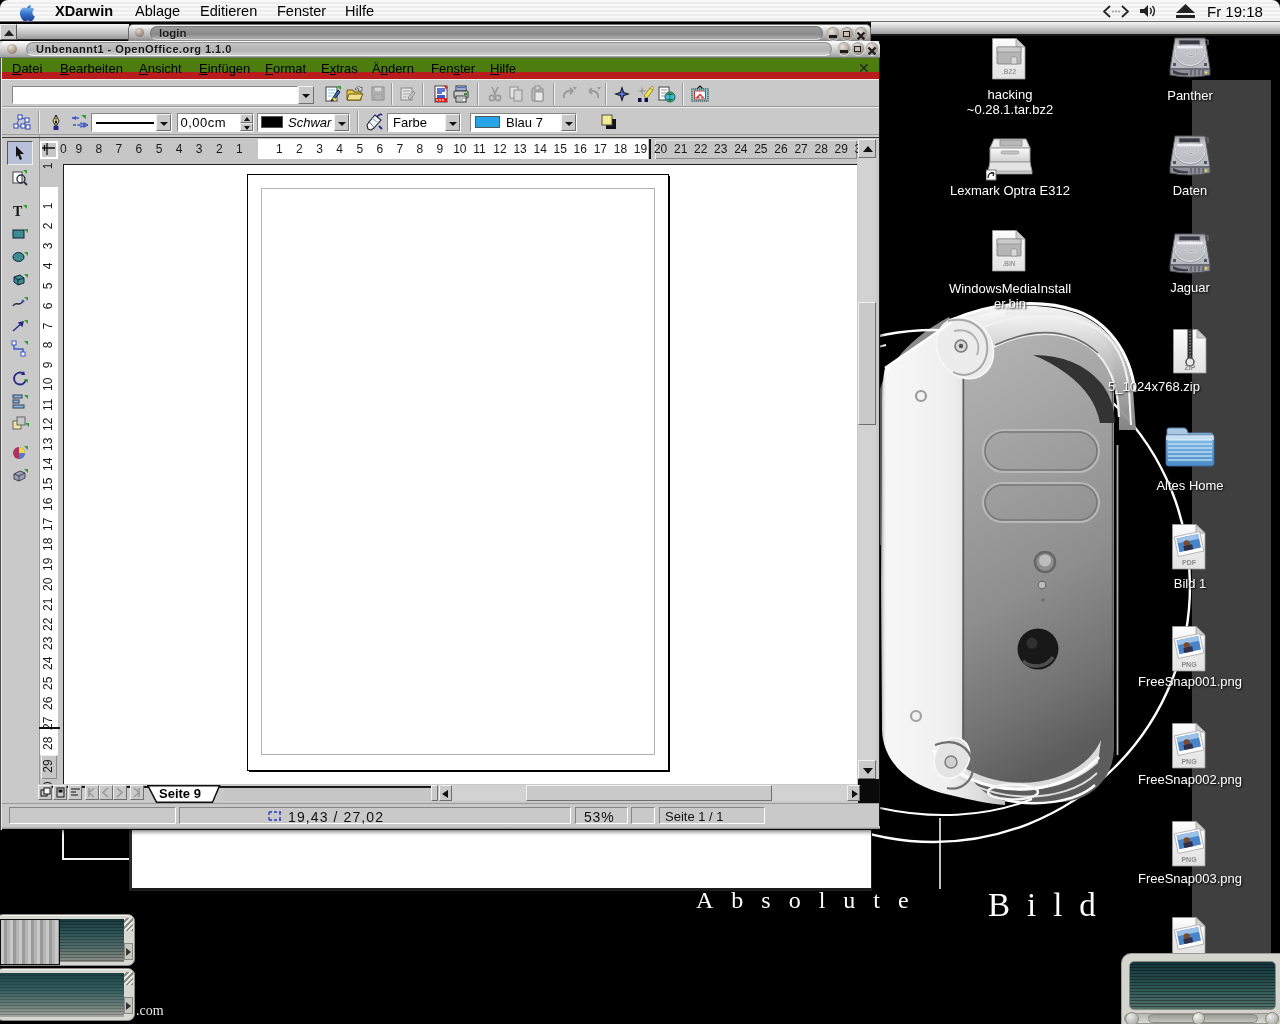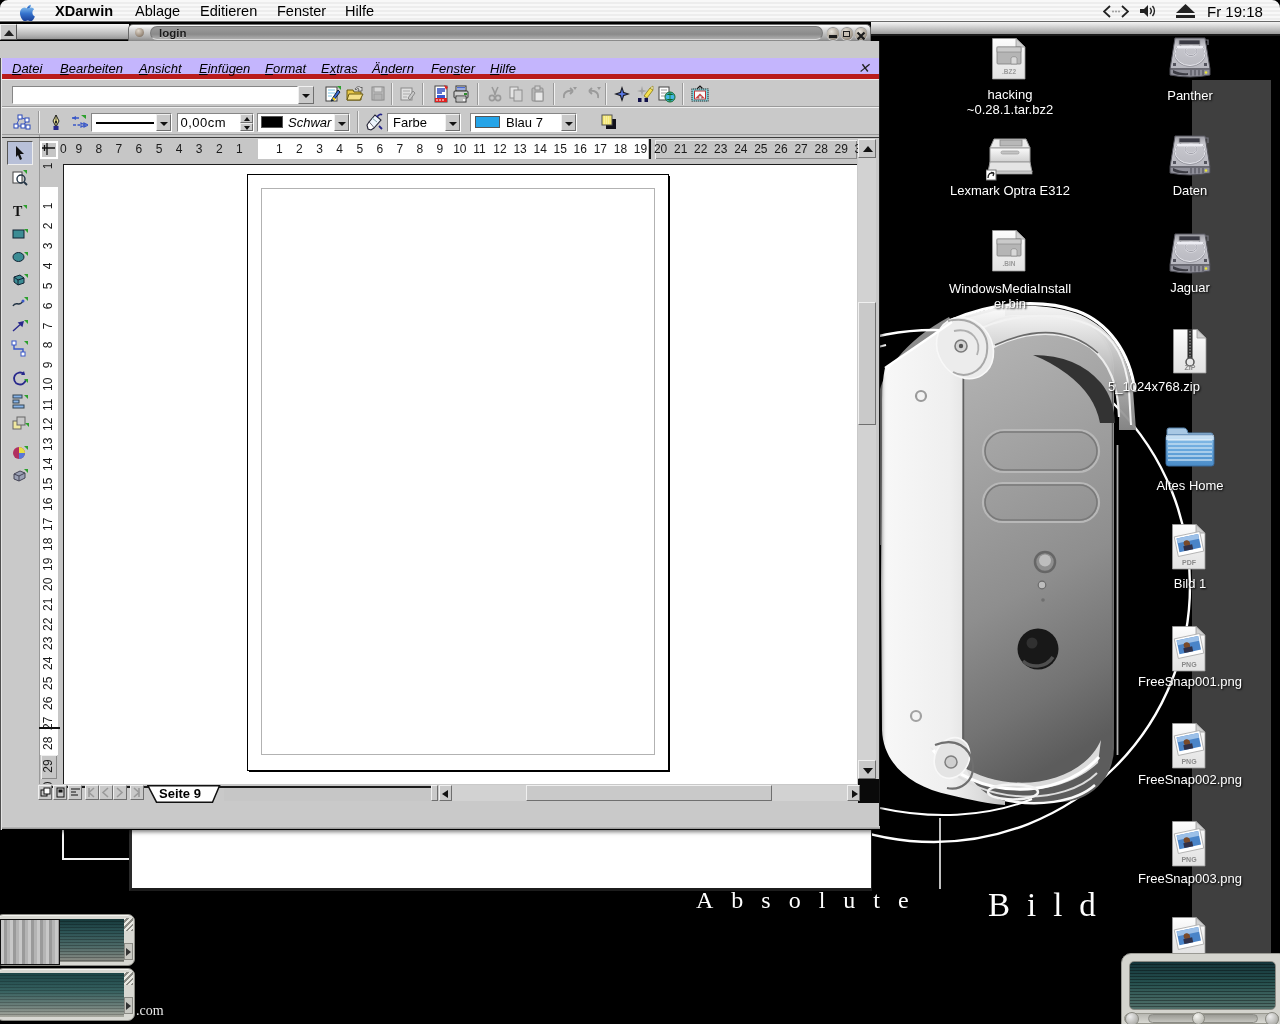--- a/index.html
+++ b/index.html
@@ -390,21 +390,35 @@
       <div class="abs" style="left:2px;top:7px;width:8px;height:2.5px;background:#1c1c1c;"></div>
     </div>
     <div class="abs" style="left:712px;top:3px;width:12px;height:12px;border-radius:50%;background:radial-gradient(circle at 38% 30%,#e8e4dc,#a89f92 60%,#6f685e);box-shadow:0 1px 1px rgba(255,255,255,0.7),0 -1px 1px rgba(0,0,0,0.4);">
       <div class="abs" style="left:2px;top:2.5px;width:7px;height:6px;border:1.6px solid #1c1c1c;background:#c8c0b4;"></div>
     </div>
     <div class="abs" style="left:726px;top:3px;width:12px;height:12px;border-radius:50%;background:radial-gradient(circle at 38% 30%,#e8e4dc,#a89f92 60%,#6f685e);box-shadow:0 1px 1px rgba(255,255,255,0.7),0 -1px 1px rgba(0,0,0,0.4);"><svg width="12" height="12">
         <path d="M2.5,2.5 L9.5,9.5 M9.5,2.5 L2.5,9.5" stroke="#1c1c1c" stroke-width="2.2"></path>
       </svg></div>
   </div>
 <div class="abs" style="left:0;top:41px;width:880px;height:789px;background:#c9c9c9;border-right:1px solid #1a1a1a;box-shadow:2px 2px 4px rgba(0,0,0,0.5);">
-    <div class="abs" style="left:2px;top:17px;width:877px;height:21px;background:#c4b5fd;border-bottom:5px solid #b91c1c;font-size:13px;color:#000;font-style:italic;">
+    <div class="abs" style="left:0;top:0;width:880px;height:17px;border-radius:5px 5px 0 0;background:linear-gradient(#ffffff,#e8e8e8 25%,#c0c0c0 70%,#9f9f9f);border-bottom:1px solid #777;">
+      <div class="abs" style="left:7px;top:3px;width:10px;height:10px;border-radius:50%;background:radial-gradient(circle at 38% 30%,#e8e0d4,#a0917e 65%,#665e52);"></div>
+      <div class="abs" style="left:26px;top:1px;width:806px;height:14px;border-radius:8px;background:linear-gradient(#c4c4c4,#b2b2b2 60%,#d0d0d0);border:1px solid #8f8f8f;border-bottom-color:#f0f0f0;"></div>
+      <div class="abs" style="left:36px;top:2px;color:#151515;font-size:11px;font-weight:bold;text-shadow:0 1px 0 rgba(255,255,255,0.4);letter-spacing:0.45px;">Unbenannt1 - OpenOffice.org 1.1.0</div>
+      <div class="abs" style="left:838px;top:2px;width:12px;height:12px;border-radius:50%;background:radial-gradient(circle at 38% 30%,#e8e4dc,#a89f92 60%,#6f685e);box-shadow:0 1px 1px rgba(255,255,255,0.7),0 -1px 1px rgba(0,0,0,0.4);">
+        <div class="abs" style="left:2px;top:7px;width:8px;height:2.5px;background:#1c1c1c;"></div>
+      </div>
+      <div class="abs" style="left:852px;top:2px;width:12px;height:12px;border-radius:50%;background:radial-gradient(circle at 38% 30%,#e8e4dc,#a89f92 60%,#6f685e);box-shadow:0 1px 1px rgba(255,255,255,0.7),0 -1px 1px rgba(0,0,0,0.4);">
+        <div class="abs" style="left:2px;top:2.5px;width:7px;height:6px;border:1.6px solid #1c1c1c;background:#c8c0b4;"></div>
+      </div>
+      <div class="abs" style="left:866px;top:2px;width:12px;height:12px;border-radius:50%;background:radial-gradient(circle at 38% 30%,#e8e4dc,#a89f92 60%,#6f685e);box-shadow:0 1px 1px rgba(255,255,255,0.7),0 -1px 1px rgba(0,0,0,0.4);"><svg width="12" height="12">
+          <path d="M2.5,2.5 L9.5,9.5 M9.5,2.5 L2.5,9.5" stroke="#1c1c1c" stroke-width="2.2"></path>
+        </svg></div>
+    </div>
+    <div class="abs" style="left:2px;top:17px;width:877px;height:21px;background:#4d7c0f;border-bottom:7px solid #b91c1c;font-size:13px;color:#000;">
       <span class="abs" style="left:10px;top:3px;"><u>D</u>atei</span>
       <span class="abs" style="left:58px;top:3px;"><u>B</u>earbeiten</span>
       <span class="abs" style="left:137px;top:3px;"><u>A</u>nsicht</span>
       <span class="abs" style="left:197px;top:3px;"><u>E</u>infügen</span>
       <span class="abs" style="left:263px;top:3px;"><u>F</u>ormat</span>
       <span class="abs" style="left:319px;top:3px;">E<u>x</u>tras</span>
       <span class="abs" style="left:370px;top:3px;">Ä<u>n</u>dern</span>
       <span class="abs" style="left:429px;top:3px;">Fen<u>s</u>ter</span>
       <span class="abs" style="left:488px;top:3px;"><u>H</u>ilfe</span>
       <span class="abs" style="left:856px;top:2px;font-size:14px;color:#222;">✕</span>
@@ -791,20 +805,33 @@
       <div class="raised" style="position:absolute;left:429px;top:1px;width:7px;height:16px;"></div>
       <div class="raised" style="position:absolute;left:437px;top:1px;width:13px;height:16px;">
         <div class="abs" style="left:2px;top:4px;width:0;height:0;border-right:6px solid #111;border-top:4px solid #0000;border-bottom:4px solid #0000;"></div>
       </div>
       <div class="abs" style="left:450px;top:1px;width:395px;height:16px;background:#d2d2d2;"></div>
       <div class="raised" style="position:absolute;left:524px;top:1px;width:246px;height:16px;"></div>
       <div class="raised" style="position:absolute;left:845px;top:1px;width:13px;height:16px;">
         <div class="abs" style="left:4px;top:4px;width:0;height:0;border-left:6px solid #111;border-top:4px solid #0000;border-bottom:4px solid #0000;"></div>
       </div>
     </div>
+    <div class="abs" style="left:2px;top:762px;width:877px;height:23px;background:#c9c9c9;border-top:1px solid #9a9a9a;font-size:13.5px;color:#111;">
+      <div class="abs sunken" style="left:7px;top:3px;width:167px;height:17px;"></div>
+      <div class="abs sunken" style="left:177px;top:3px;width:392px;height:17px;"></div>
+      <div class="abs sunken" style="left:573px;top:3px;width:53px;height:17px;"></div>
+      <div class="abs sunken" style="left:629px;top:3px;width:24px;height:17px;"></div>
+      <div class="abs sunken" style="left:657px;top:3px;width:106px;height:17px;"></div>
+      <svg class="abs" style="left:266px;top:6px;" width="13" height="12">
+        <path d="M1,2 h3 m2,0 h3 m2,0 h2 M1,2 v3 m0,2 v3 M12,2 v3 m0,2 v3 M1,10 h3 m2,0 h3 m2,0 h2" stroke="#2838c8" stroke-width="1.3"></path>
+      </svg>
+      <span class="abs" style="left:286px;top:4.5px;font-size:14px;letter-spacing:1.1px;">19,43 / 27,02</span>
+      <span class="abs" style="left:582px;top:4.5px;font-size:14px;letter-spacing:0.8px;">53%</span>
+      <span class="abs" style="left:663px;top:5px;font-size:13px;">Seite 1 / 1</span>
+    </div>
     <div class="abs" style="left:0;top:785px;width:880px;height:4px;background:linear-gradient(#d8d8d8,#8f8f8f);border-bottom:1px solid #000;"></div>
     <div class="abs" style="left:0;top:17px;width:1.2px;height:772px;background:#4f4f4f;"></div>
     <div class="abs" style="left:1.2px;top:17px;width:1.3px;height:772px;background:#e4e4e4;"></div>
   </div>
 <div class="abs" style="left:0;top:0;width:1280px;height:22px;background:repeating-linear-gradient(#f8f8f8 0 2px,#ededed 2px 4px);border-bottom:1px solid #6a6a6a;font-size:14.5px;color:#000;">
     <svg class="abs" style="left:18px;top:2px;" width="19" height="19" viewBox="0 0 17 17">
 <defs>
         <linearGradient id="ap" x1="0" y1="0" x2="0" y2="1">
 <stop offset="0" stop-color="#7ab6ec"></stop>
           <stop offset="0.45" stop-color="#3572cc"></stop>

